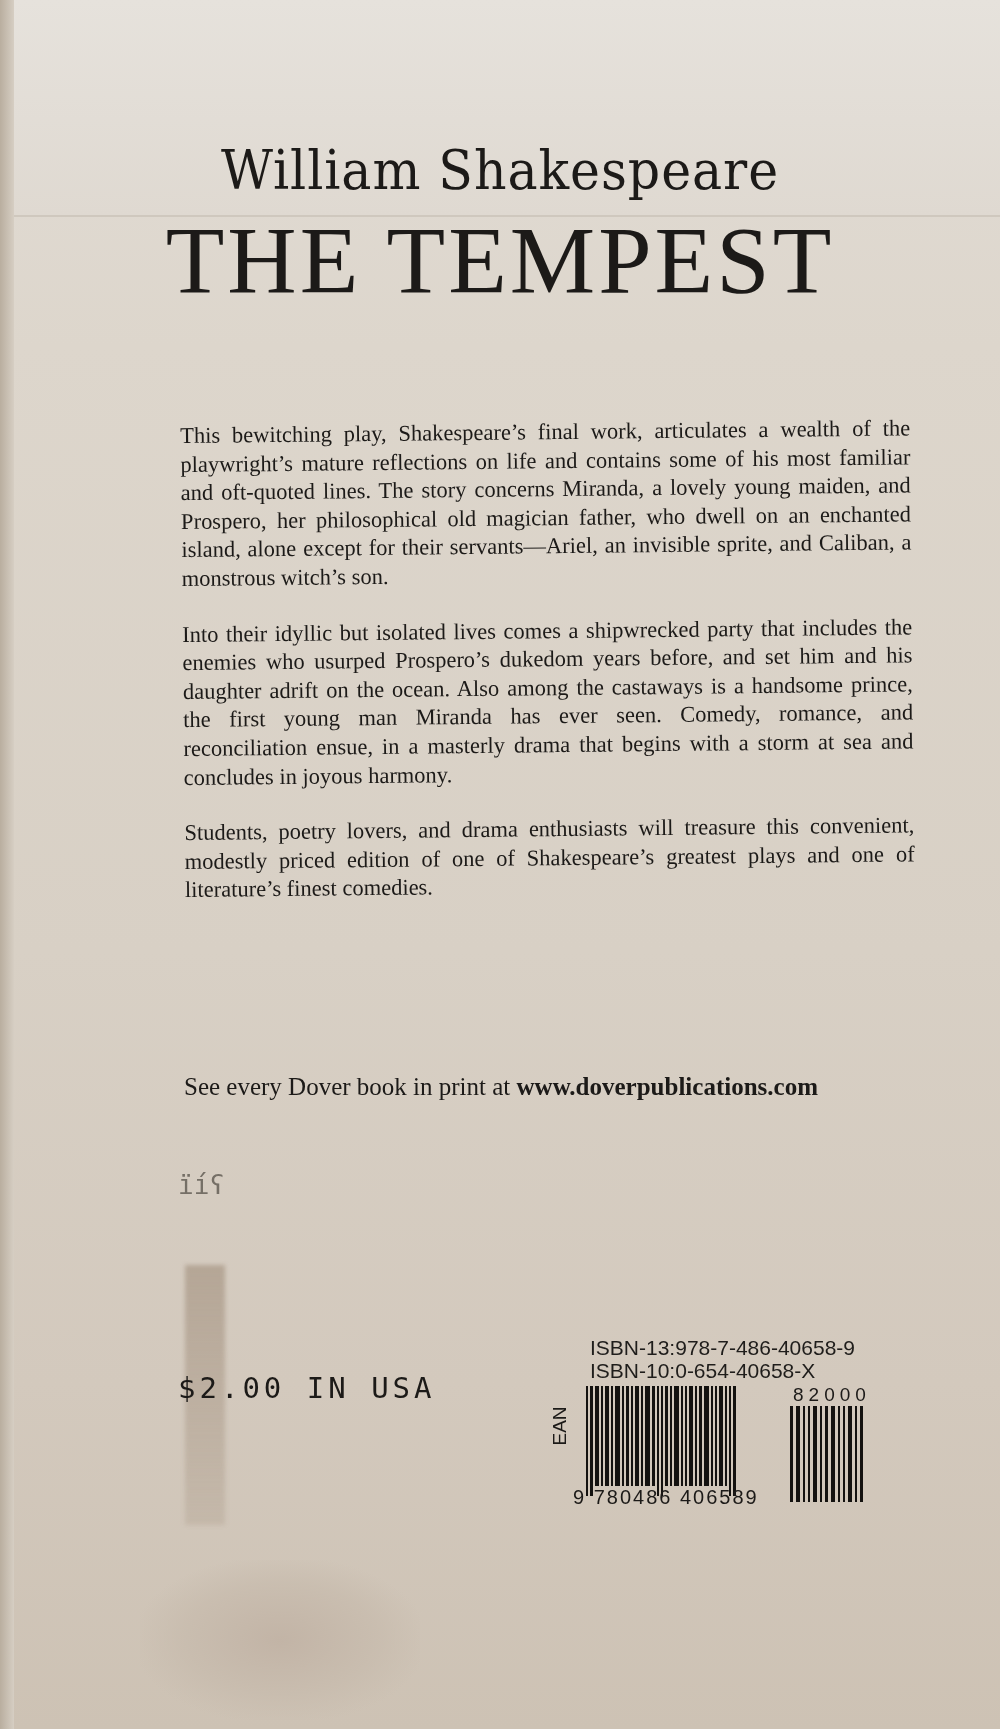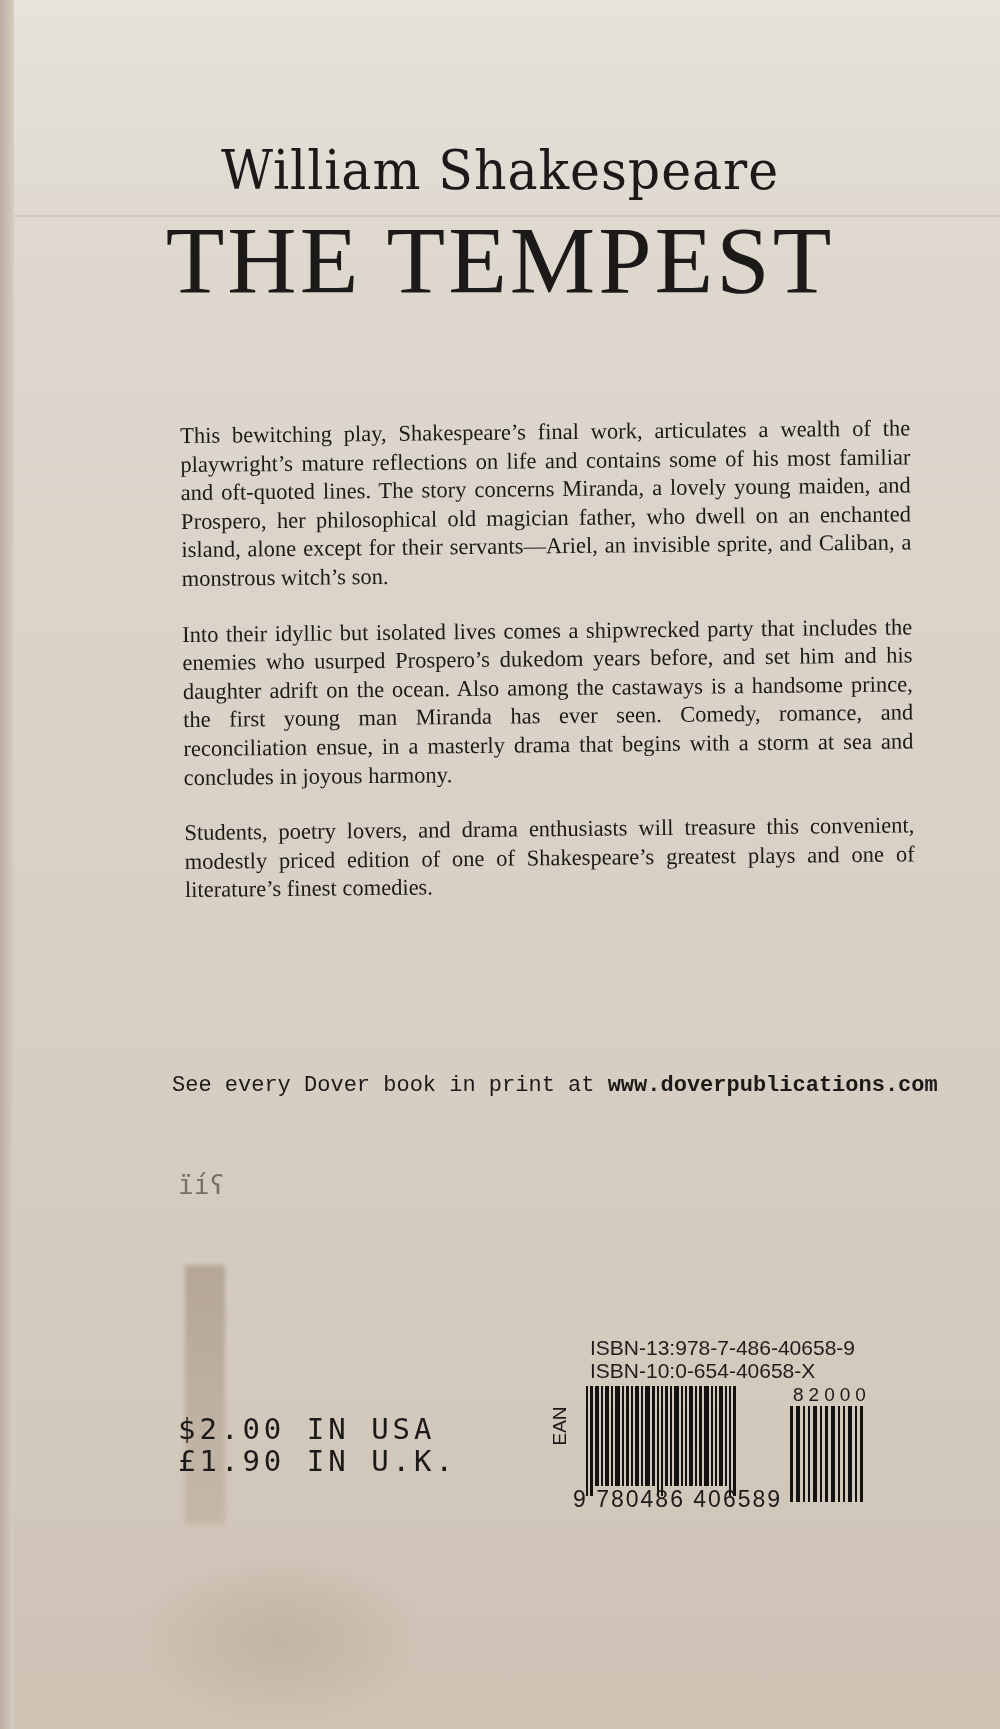--- a/index.html
+++ b/index.html
@@ -34,49 +34,49 @@
     font-family:"Liberation Serif", serif;
   }
   .blurb {
     position:absolute; left:180px; top:422px; width:730px;
     font-size:22.5px; line-height:28.6px;
     font-family:"Liberation Serif", serif;
     transform:rotate(-0.6deg); transform-origin:left top;
   }
   .blurb p { margin:0 0 27px 0; text-align:justify; text-align-last:left; }
   .dover-line {
-    position:absolute; left:172px; top:1073px;
-    font-size:22px; font-family:Liberation Mono, monospace;
+    position:absolute; left:184px; top:1073px;
+    font-size:25px; font-family:Liberation Serif, serif;
   }
   .dover-line b { font-weight:bold; }
   .stamp-mark {
     position:absolute; left:178px; top:1170px; font-size:26px; color:#555048;
     font-family:"DejaVu Sans Mono", monospace; opacity:0.75;
   }
   .price {
-    position:absolute; left:178px; top:1413px;
+    position:absolute; left:178px; top:1372px;
     font-family:"DejaVu Sans Mono", monospace; font-size:29px;
     line-height:32px; letter-spacing:4px; color:#1c1a18;
   }
   .isbn {
     position:absolute; left:590px; top:1336px;
     font-family:"Liberation Sans", sans-serif; font-size:21px; line-height:23px;
     color:#1f1d1b;
   }
   .ean {
     position:absolute; left:540px; top:1415px;
     font-family:"Liberation Sans", sans-serif; font-size:19px;
     transform:rotate(-90deg); transform-origin:center;
   }
   .barcode { position:absolute; left:586px; top:1386px; height:110px; display:flex; align-items:flex-start; }
   .barcode span { display:inline-block; background:#141210; height:100px; margin-right:2px; }
   .barcode span.long { height:110px; }
   .barcode-digits {
     position:absolute; left:573px; top:1486px;
-    font-family:"Liberation Sans", sans-serif; font-size:23px; letter-spacing:2px;
+    font-family:"Liberation Sans", sans-serif; font-size:20px; letter-spacing:2px;
   }
   .addon-digits {
     position:absolute; left:793px; top:1384px;
     font-family:"Liberation Sans", sans-serif; font-size:19px; letter-spacing:5px;
   }
   .addon { position:absolute; left:790px; top:1406px; height:96px; display:flex; }
   .addon span { display:inline-block; background:#141210; height:96px; margin-right:3px; }
   .wear {
     position:absolute; left:140px; top:1560px; width:280px; height:160px;
     background:radial-gradient(ellipse at center,#bfb0a2 0%,#c8bcae 50%,rgba(205,194,180,0) 75%);
@@ -106,21 +106,20 @@
 
 <div class="dover-line">
   <span>See every Dover book in print at </span><b>www.doverpublications.com</b>
 </div>
 
 <div class="wear2"></div>
 <div class="stamp-mark">ḯıʕ</div>
 
 <div class="price">
   <div>$2.00 IN USA</div>
-  <div>£1.90 IN U.K.</div>
 </div>
 
 <div class="isbn">
   <div>ISBN-13:978-7-486-40658-9</div>
   <div>ISBN-10:0-654-40658-X</div>
 </div>
 
 <div class="ean">EAN</div>
 
 <div class="barcode">

